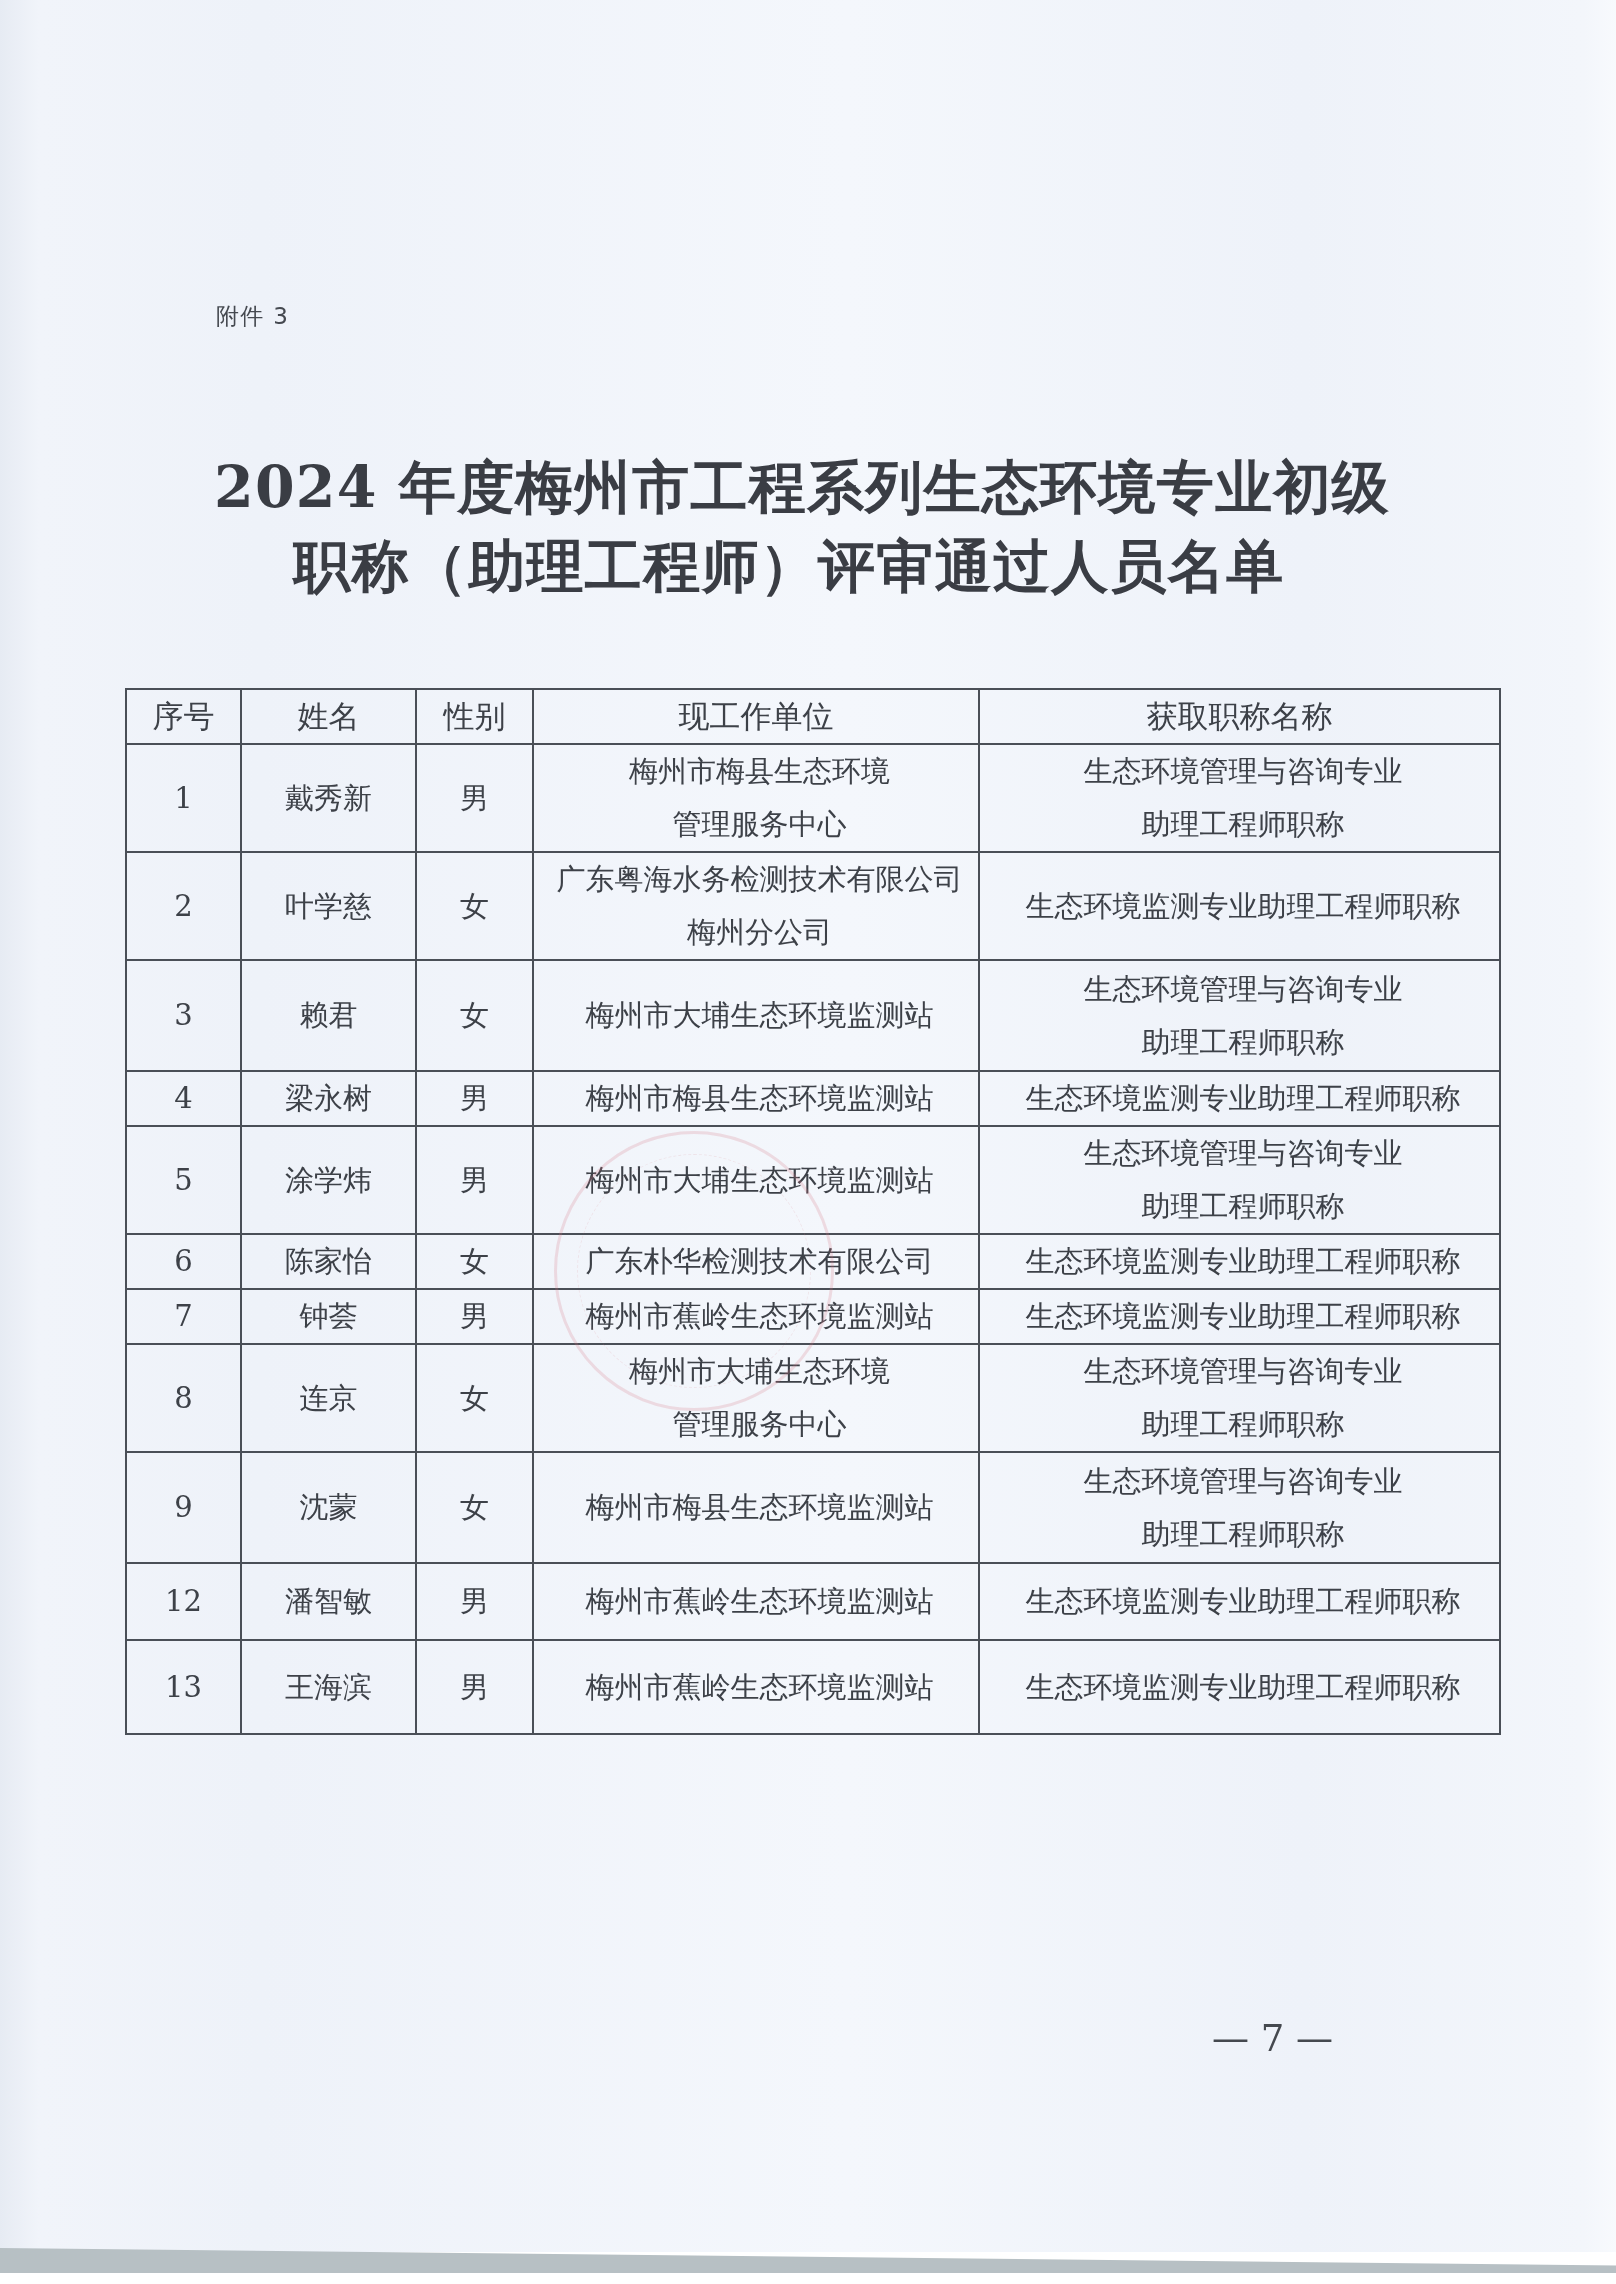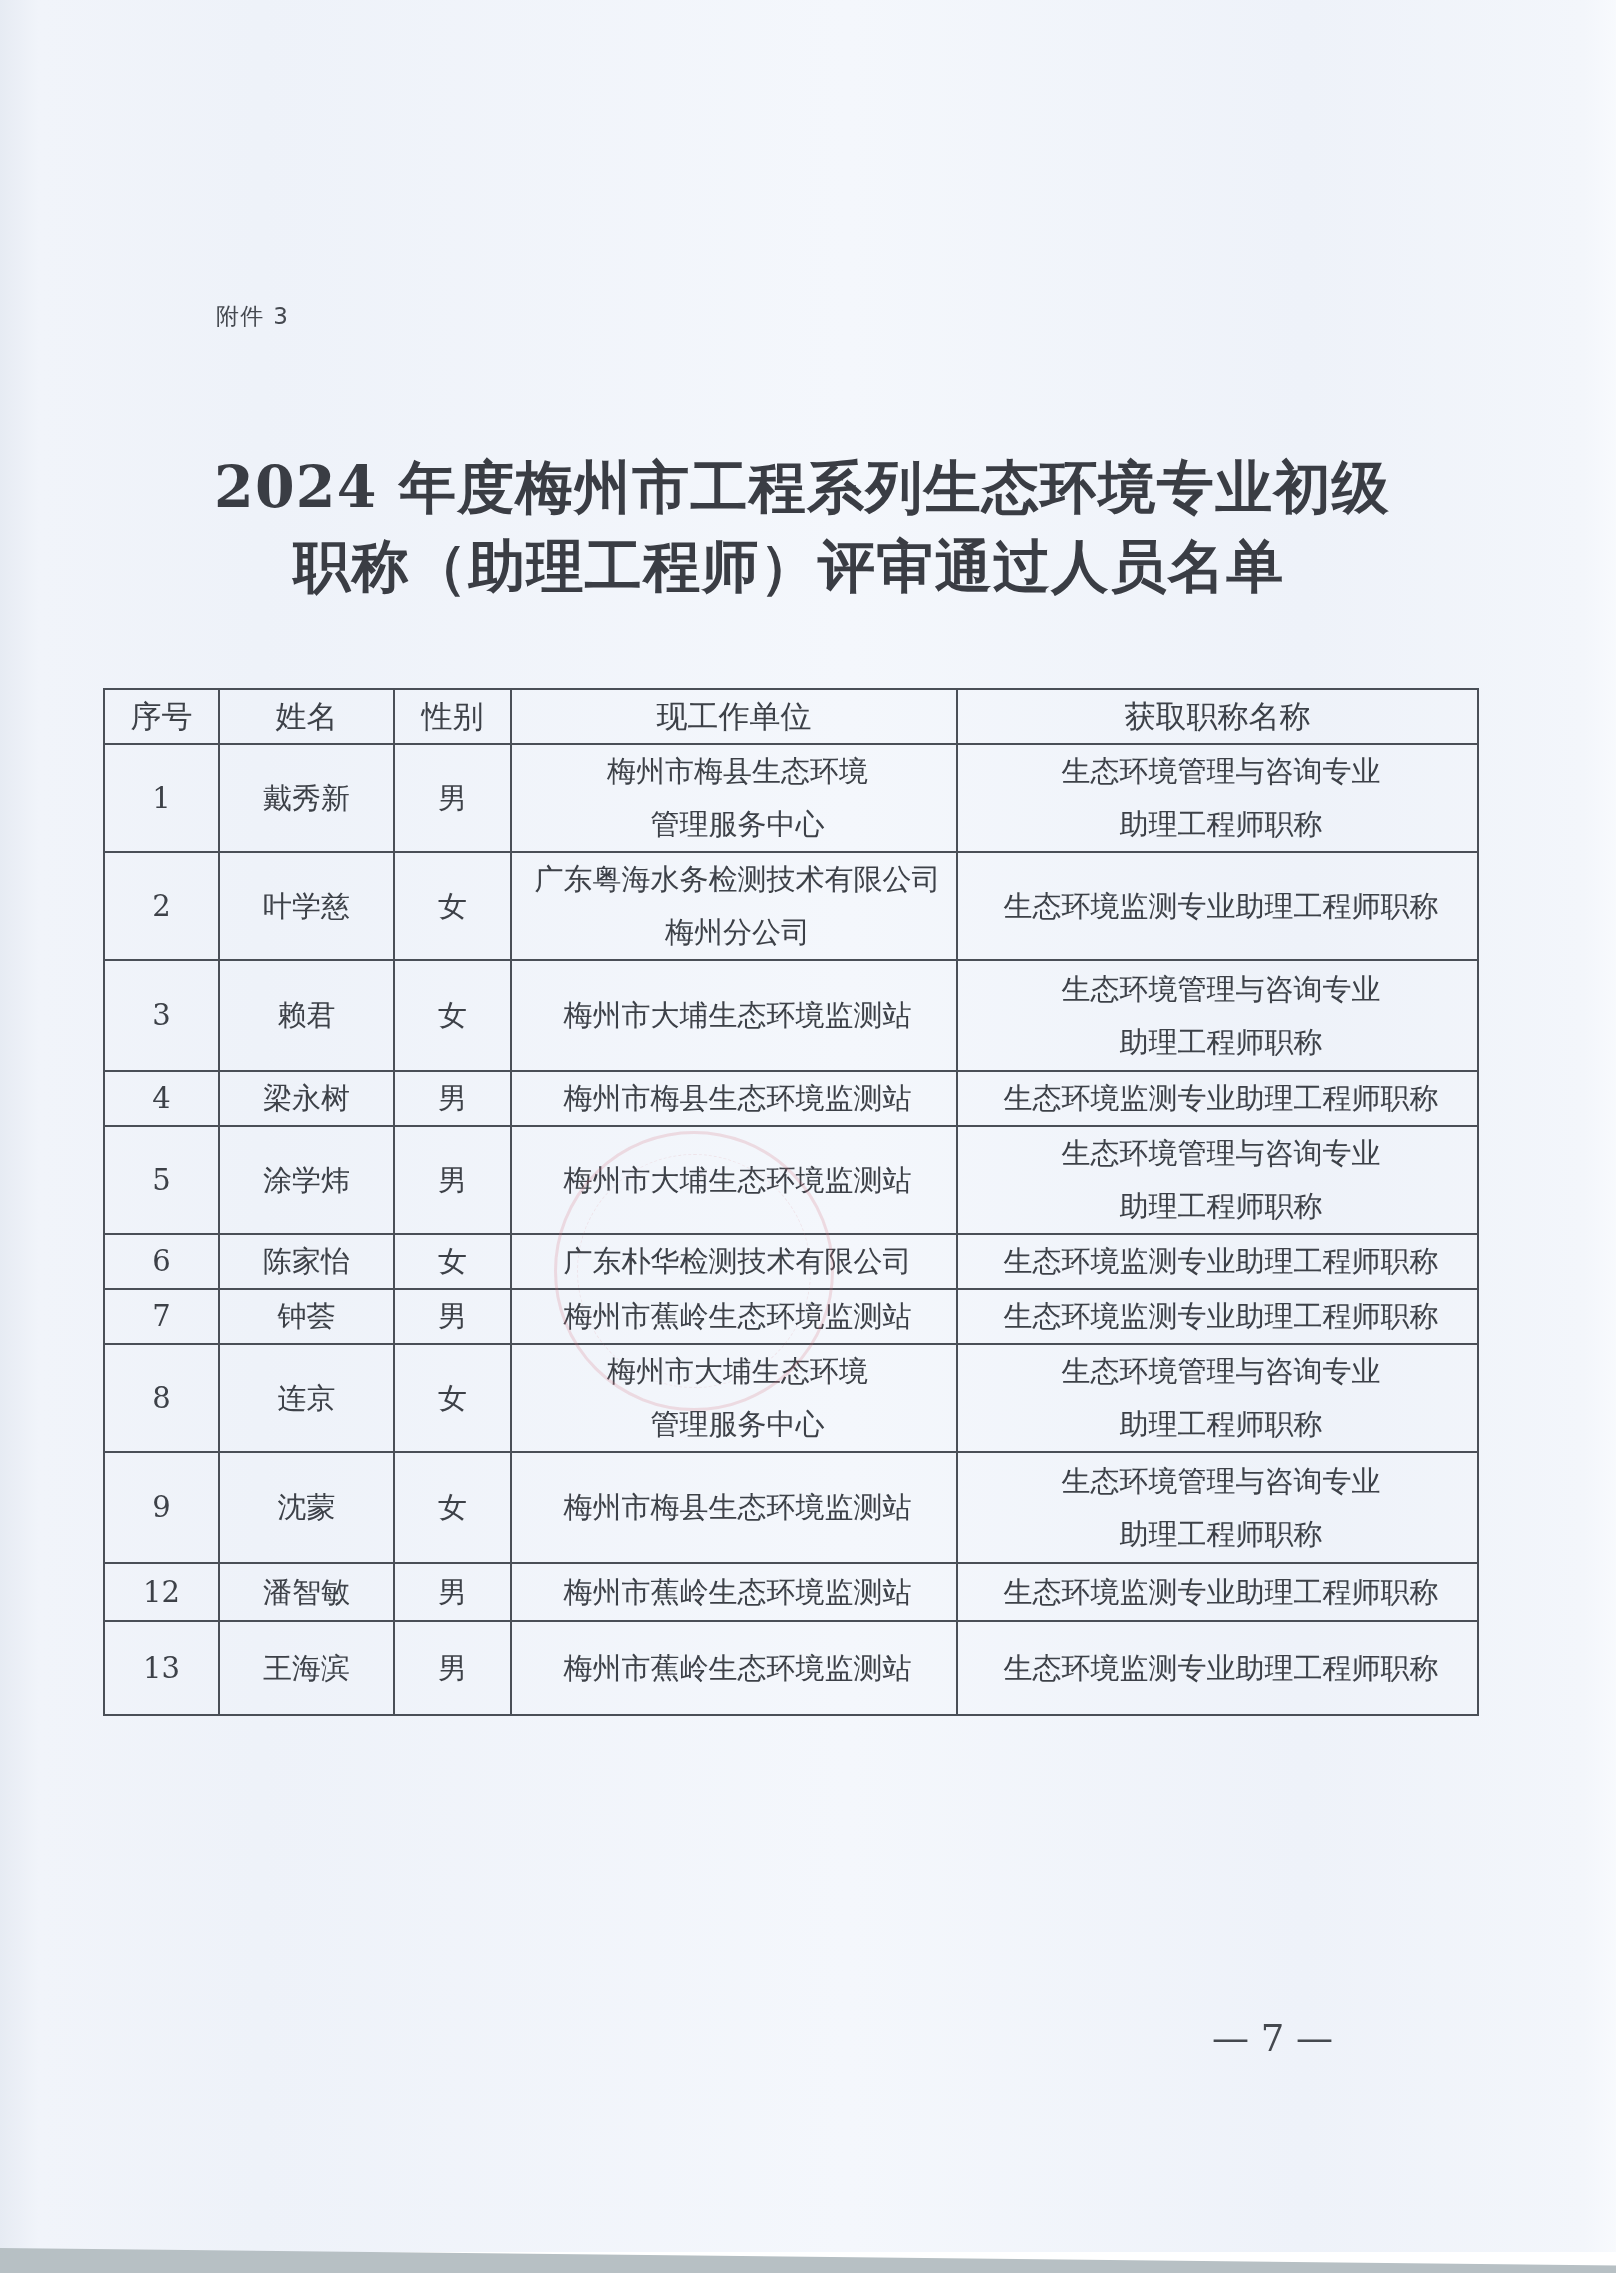--- a/index.html
+++ b/index.html
@@ -26,21 +26,21 @@
   .title {
     position: absolute; left: 0; width: 1617px; text-align: center;
     font-family: "DejaVu Serif", "Liberation Serif", serif;
     font-weight: bold; font-size: 57px; color: #3a3d44; letter-spacing: 1.3px;
     white-space: nowrap;
   }
   .title.l1 { top: 450px; left: -6.5px; }
   .title.l2 { top: 529px; left: -19.6px; }
 
   table.roster {
-    position: absolute; left: 103px; top: 688px;
+    position: absolute; left: 125px; top: 688px;
     width: 1374px; border-collapse: collapse; table-layout: fixed;
   }
   table.roster td, table.roster th {
     border: 2px solid #4a4f57;
     text-align: center; vertical-align: middle;
     font-weight: normal; font-size: 29px; line-height: 53px;
     padding: 0; color: #3d4148;
     font-family: "DejaVu Sans", "Liberation Sans", sans-serif;
   }
   table.roster th { font-size: 31px; height: 53px; }
@@ -190,21 +190,21 @@
         <td>沈蒙</td>
         <td>女</td>
         <td>
           <span class="line">梅州市梅县生态环境监测站</span>
         </td>
         <td>
           <span class="line">生态环境管理与咨询专业</span>
           <span class="line">助理工程师职称</span>
         </td>
       </tr>
-      <tr style="height: 58px;">
+      <tr style="height: 77px;">
         <td class="num">12</td>
         <td>潘智敏</td>
         <td>男</td>
         <td>
           <span class="line">梅州市蕉岭生态环境监测站</span>
         </td>
         <td>
           <span class="line">生态环境监测专业助理工程师职称</span>
         </td>
       </tr>

